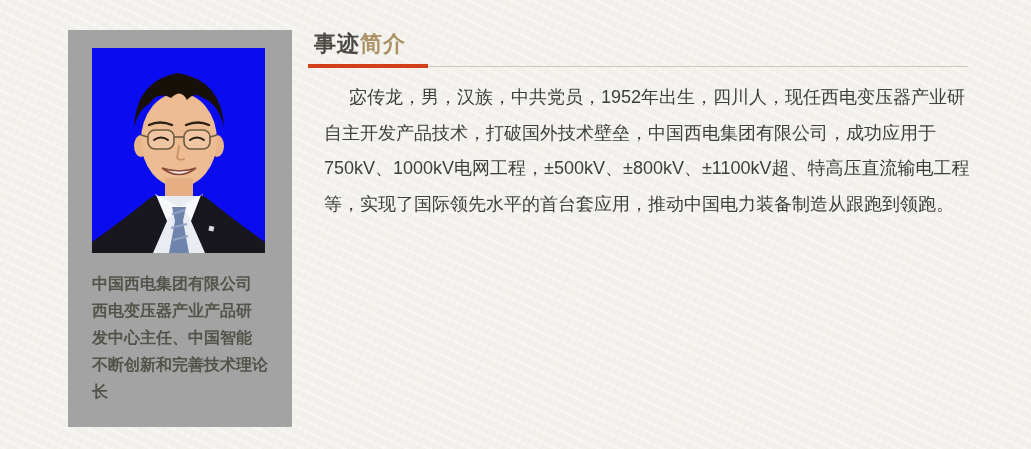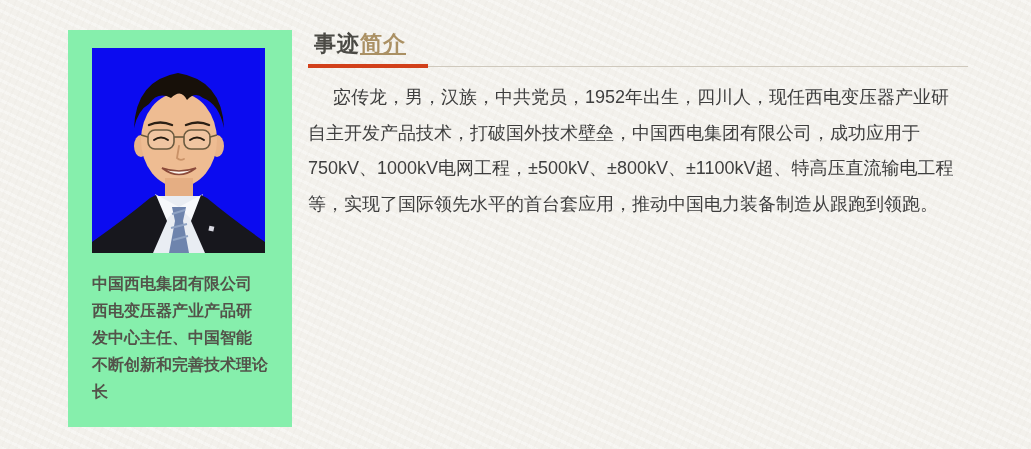--- a/index.html
+++ b/index.html
@@ -8,44 +8,44 @@
     font-family:"Liberation Sans","DejaVu Sans",sans-serif;
     background-color:#f3f1ec;
     background-image:
       repeating-linear-gradient(115deg, rgba(120,110,90,0.02) 0 2px, transparent 2px 7px),
       repeating-linear-gradient(25deg, rgba(255,255,255,0.35) 0 3px, transparent 3px 9px);
   }
 
   
   .profile-card{
     position:absolute;left:68px;top:30px;width:224px;height:397px;
-    background:#86efac;box-sizing:border-box;padding:18px 24px 0 24px;
+    background:#a3a3a3;box-sizing:border-box;padding:18px 24px 0 24px;
   }
   .photo-frame{width:173px;height:205px;display:block;}
   .photo-frame svg{display:block;}
   .photo-caption{
     margin-top:17px;width:176px;
     font-size:16px;font-weight:bold;line-height:27px;color:#53534a;
   }
   .caption-line{white-space:nowrap;}
 
   
   .content-col{position:absolute;left:308px;top:30px;width:660px;}
   .section-title{
     padding-left:6px;font-size:22px;font-weight:bold;line-height:27px;
     color:#4b4a45;letter-spacing:1px;
   }
-  .section-title .title-accent{color:#aa9063;text-decoration:underline;}
+  .section-title .title-accent{color:#aa9063;}
   .title-rule{margin-top:7px;display:flex;align-items:center;height:4px;}
   .rule-red{width:120px;height:4px;background:#d2401a;}
   .rule-gray{flex:1;height:1px;background:#cfc9bd;}
 
   .article{
     margin-top:12px;
-    font-size:18px;line-height:35.5px;color:#3e3e3e;
+    font-size:18px;line-height:35.5px;color:#3e3e3e;margin-left:16px;
   }
   .article .line{white-space:nowrap;}
   .article .line.indent{text-indent:25px;}
 </style>
 </head>
 <body>
 
 <div class="profile-card">
   <div class="photo-frame">
     <svg width="173" height="205" viewBox="0 0 173 205" xmlns="http://www.w3.org/2000/svg">

